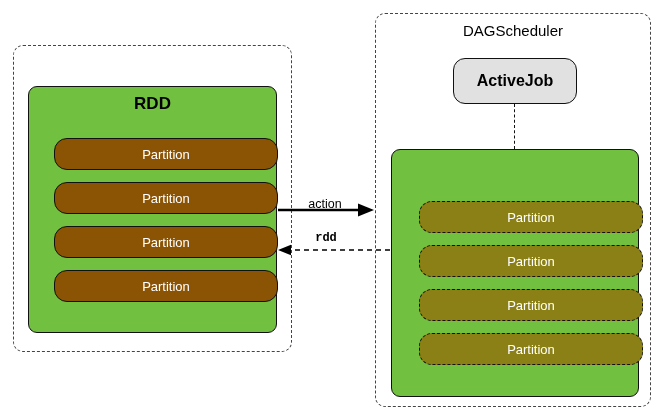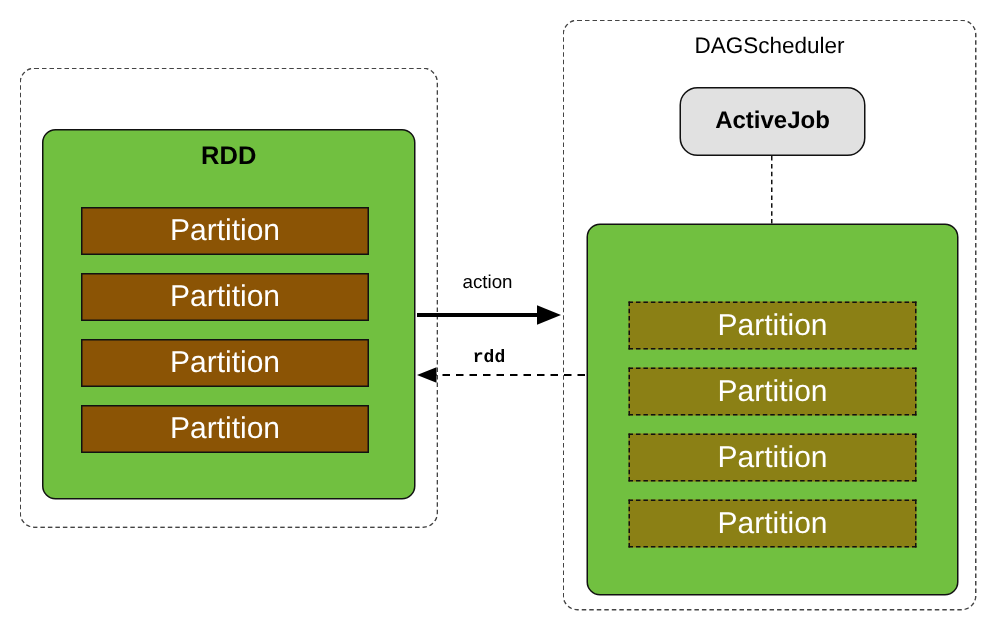--- a/index.html
+++ b/index.html
@@ -34,25 +34,25 @@
     position: absolute;
     background: var(--green, #71C040);
     border: 1.2px solid #111;
     border-radius: 9px;
   }
   .green-box .box-title { font-weight: bold; font-size: 17px; }
 
   
   .partition {
     position: absolute;
-    width: 192px;
+    width: 224px;
     height: 32px;
-    border-radius: 0;
+    border-radius: 13px;
     color: #fff;
-    font-size: 20px;
+    font-size: 13px;
     display: flex;
     align-items: center;
     justify-content: center;
   }
   .partition.solid {
     background: var(--brown, #8B5405);
     border: 1.2px solid #111;
   }
   .partition.dashedp {
     background: var(--olive, #8B8015);
@@ -140,16 +140,16 @@
       <line x1="278" y1="210" x2="360" y2="210" stroke="#000" stroke-width="2.6"></line>
       <polygon points="374,210 358,203.5 358,216.5" fill="#000"></polygon>
     </g>
 
     <g>
       <line x1="390" y1="250" x2="290" y2="250" stroke="#000" stroke-width="1.4" stroke-dasharray="5,4"></line>
       <polygon points="278,250 291,244.8 291,255.2" fill="#000"></polygon>
     </g>
   </svg>
 
-  <div class="edge-label" style="left:295px; top:181px;">action</div>
+  <div class="edge-label" style="left:295px; top:197px;">action</div>
   <div class="edge-label mono" style="left:296px; top:231px;">rdd</div>
 
 </div>
 
 </body></html>

